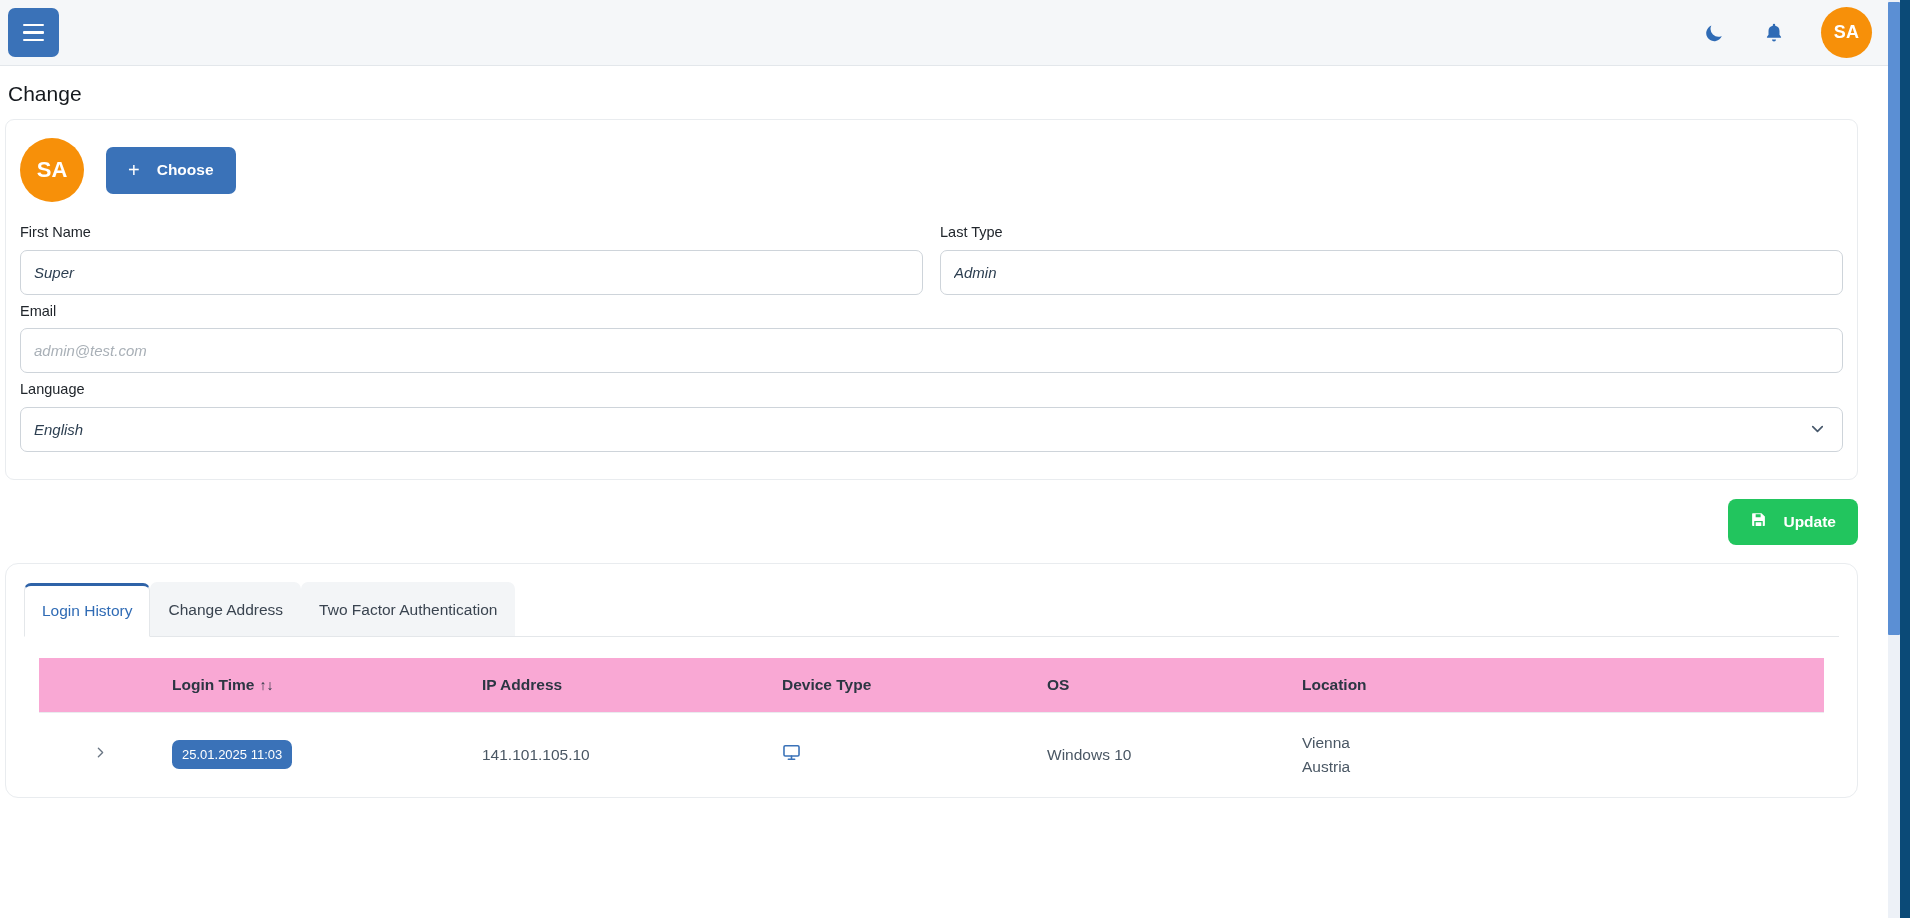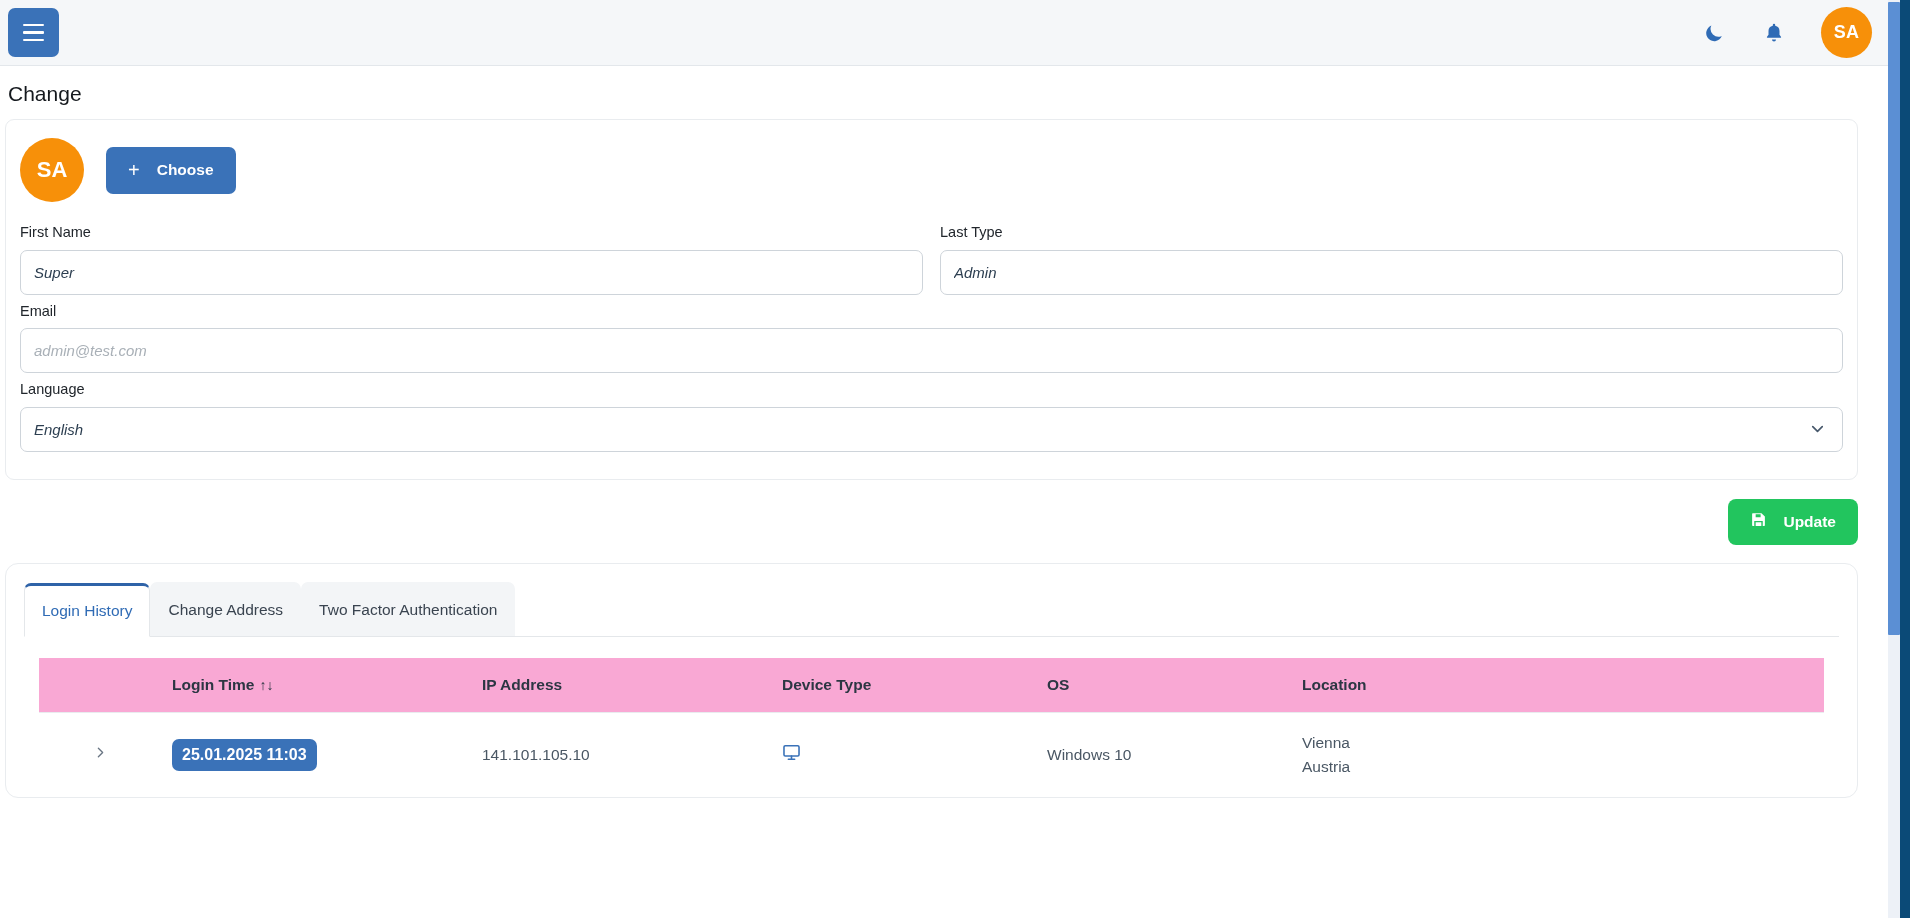--- a/index.html
+++ b/index.html
@@ -275,22 +275,22 @@
   .expand-cell { width: 65px; text-align: center; }
   .expand-icon {
     color: #6a7684;
     cursor: pointer;
     display: inline-flex;
   }
   .time-badge {
     display: inline-block;
     background: #3a72b8;
     color: #ffffff;
-    font-size: 16px;
-    font-weight: 700;
+    font-size: 13px;
+    font-weight: 400;
     border-radius: 7px;
     padding: 7px 10px;
     white-space: nowrap;
     text-align: center;
   }
   .device-icon { color: #3a72b8; display: inline-flex; }
   .loc-line { display: block; line-height: 1.55; }
 
   
   col.c-exp  { width: 123px; }

